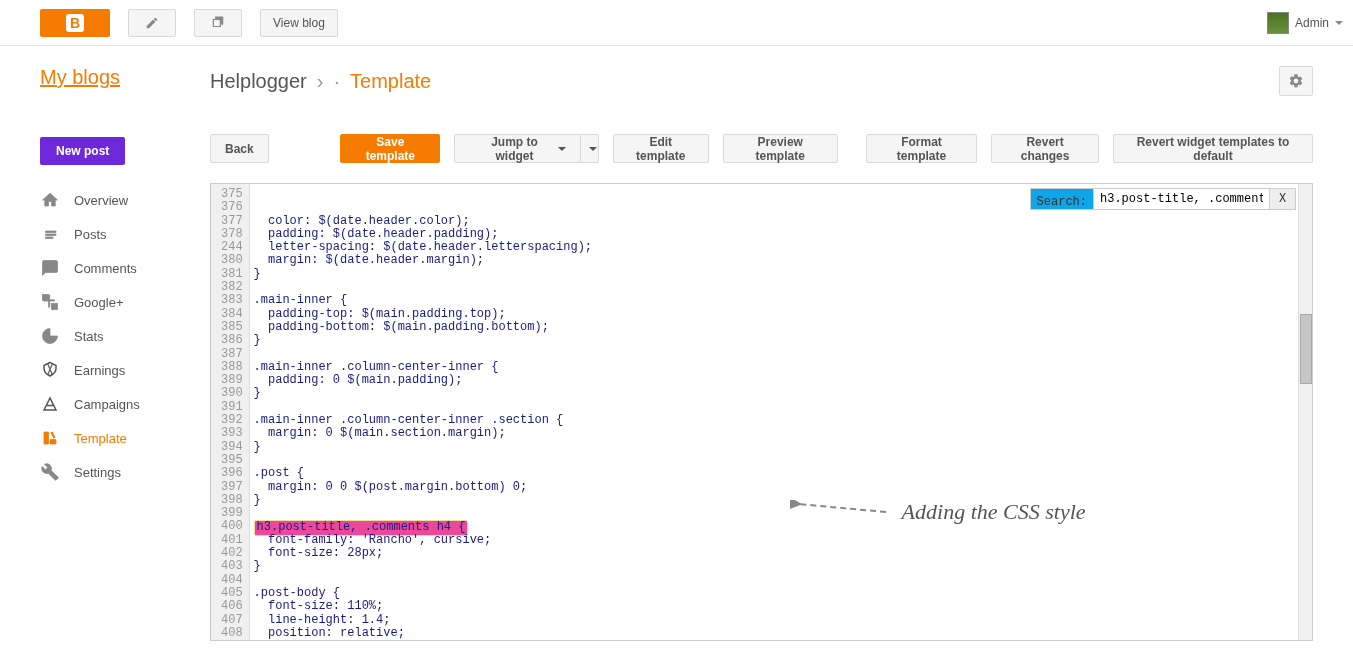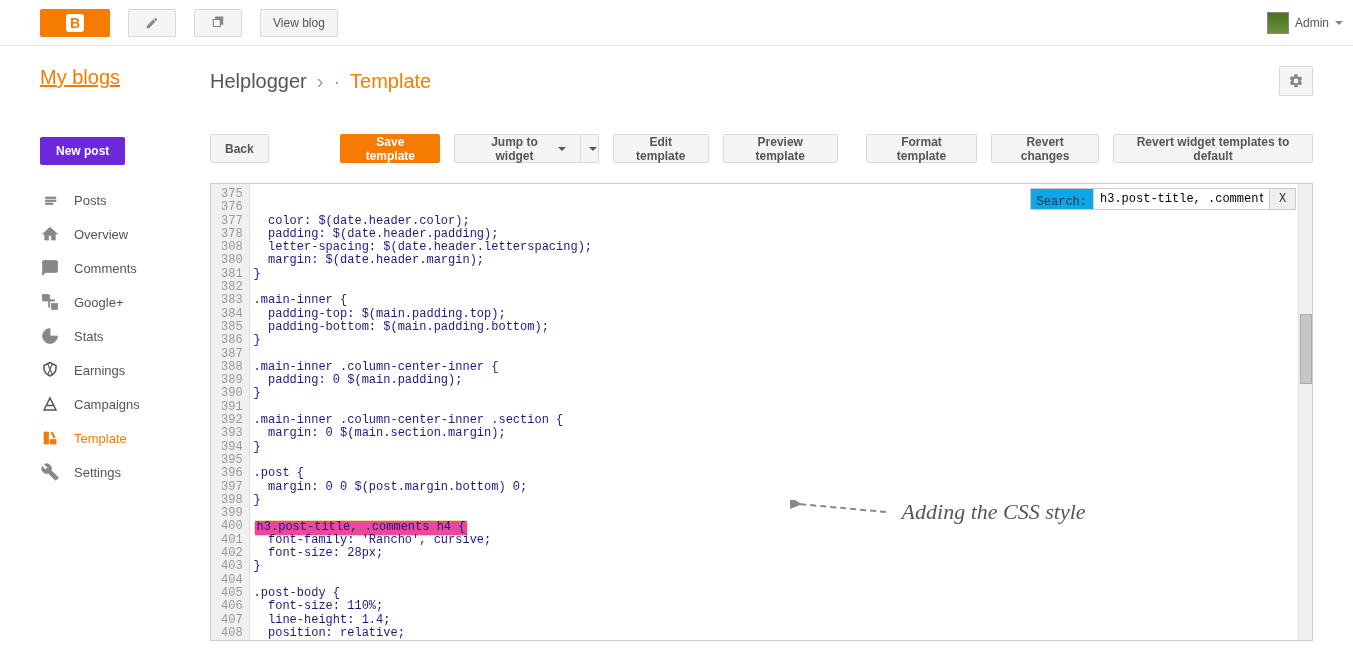--- a/index.html
+++ b/index.html
@@ -84,32 +84,32 @@
 </div>
 
 <div class="main">
   <div class="sidebar">
     <a class="myblogs">My blogs</a>
     <button class="newpost">New post</button>
     <div id="nav">
         <div class="nav-item">
           <span class="nav-icon">
             <svg width="18" height="18" viewBox="0 0 24 24" fill="#888" stroke="#888">
+              <path d="M10 20v-6h4v6h5v-8h3L12 3 2 12h3v8z"></path>
+            </svg>
+          </span>
+          <span>Overview</span>
+        </div>
+        <div class="nav-item">
+          <span class="nav-icon">
+            <svg width="18" height="18" viewBox="0 0 24 24" fill="#888" stroke="#888">
               <path d="M3 5h14v2H3zm0 4h14v2H3zm0 4h10v2H3z" transform="translate(3 3)"></path>
             </svg>
           </span>
           <span>Posts</span>
-        </div>
-        <div class="nav-item">
-          <span class="nav-icon">
-            <svg width="18" height="18" viewBox="0 0 24 24" fill="#888" stroke="#888">
-              <path d="M10 20v-6h4v6h5v-8h3L12 3 2 12h3v8z"></path>
-            </svg>
-          </span>
-          <span>Overview</span>
         </div>
         <div class="nav-item">
           <span class="nav-icon">
             <svg width="18" height="18" viewBox="0 0 24 24" fill="#888" stroke="#888">
               <path d="M20 2H4a2 2 0 0 0-2 2v18l4-4h14a2 2 0 0 0 2-2V4a2 2 0 0 0-2-2z"></path>
             </svg>
           </span>
           <span>Comments</span>
         </div>
         <div class="nav-item">
@@ -207,21 +207,21 @@
         <span class="search-label">Search:</span>
         <input class="search-input-box" value="h3.post-title, .comments h4" style="">
         <div class="search-x">X</div>
       </div>
       <div class="code-area">
         <div class="gutter" id="gutter">
             <div>375</div>
             <div>376</div>
             <div>377</div>
             <div>378</div>
-            <div>308</div>
+            <div>244</div>
             <div>380</div>
             <div>381</div>
             <div>382</div>
             <div>383</div>
             <div>384</div>
             <div>385</div>
             <div>386</div>
             <div>387</div>
             <div>388</div>
             <div>389</div>

